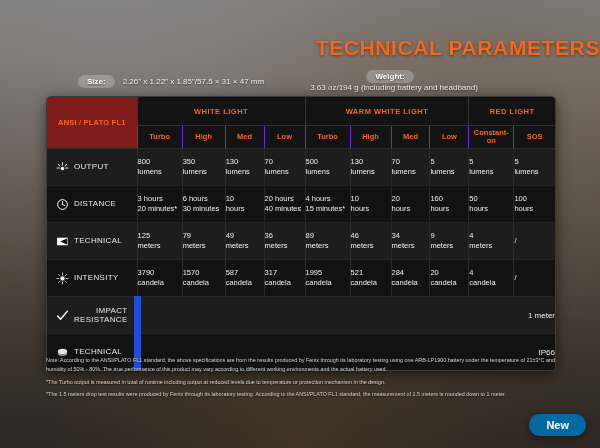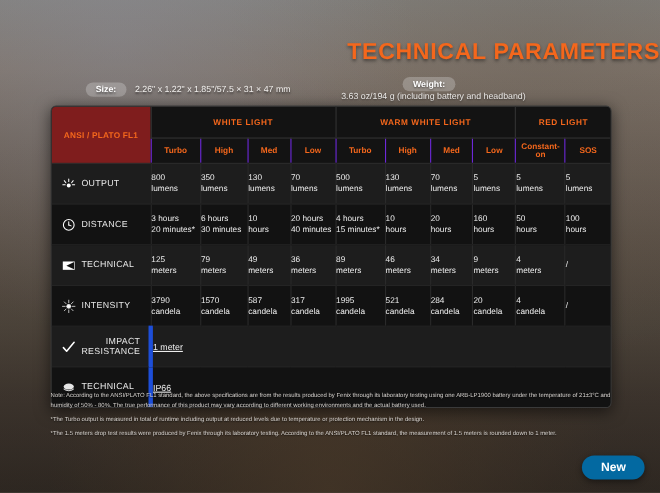--- a/index.html
+++ b/index.html
@@ -88,22 +88,22 @@
   .rowlabel .lbl-inner{display:flex;align-items:center;gap:5px;text-align:right;}
   .rowlabel .txt{line-height:1.15;}
   .cell{
     color:#ededed;font-size:7.5px;text-align:left;vertical-align:middle;
     border-left:1px solid #2a2a2a;border-bottom:1px solid #242424;
     height:36px;line-height:1.3;
   }
   .band-a{background:#1d1d1d;}
   .band-b{background:#121212;}
   .wide{
-    color:#ededed;font-size:8px;text-align:left;vertical-align:middle;
-    border-left:4px solid #1d4ed8;border-bottom:1px solid #242424;height:34px;text-decoration:underline;
+    color:#ededed;font-size:8px;text-align:right;vertical-align:middle;
+    border-left:7px solid #1d4ed8;border-bottom:1px solid #242424;height:34px;
   }
   .norule{border-bottom:none;}
 
   svg{display:block;}
   .ic{width:13px;height:13px;flex:0 0 13px;}
 
   
   .notes{
     position:absolute;left:46px;top:356px;width:512px;
     color:#d8d4d0;font-size:5.4px;line-height:1.62;

